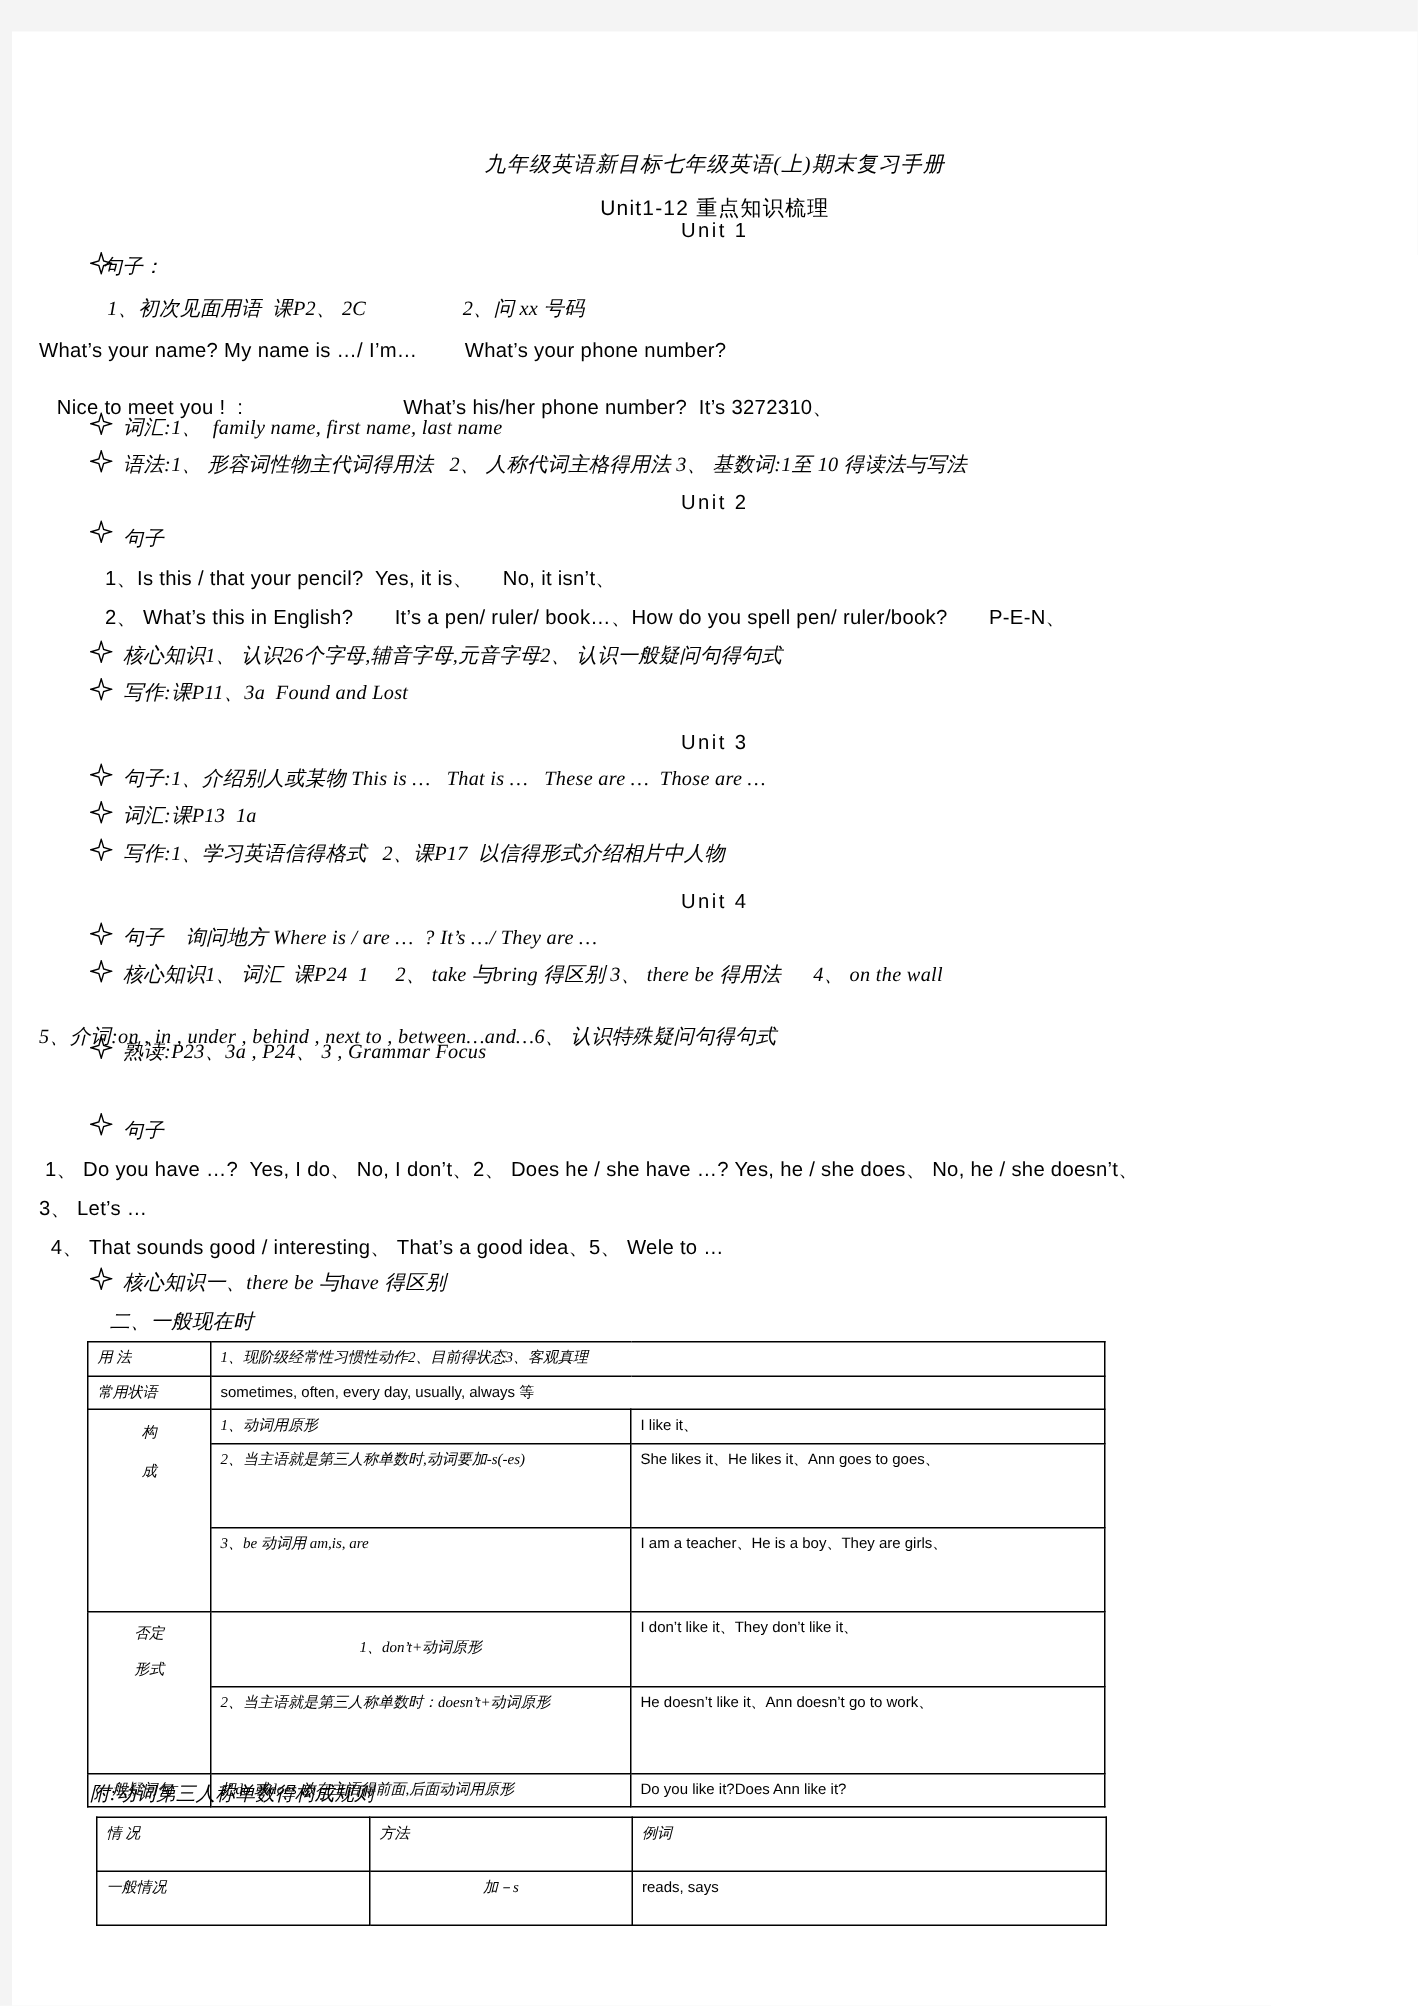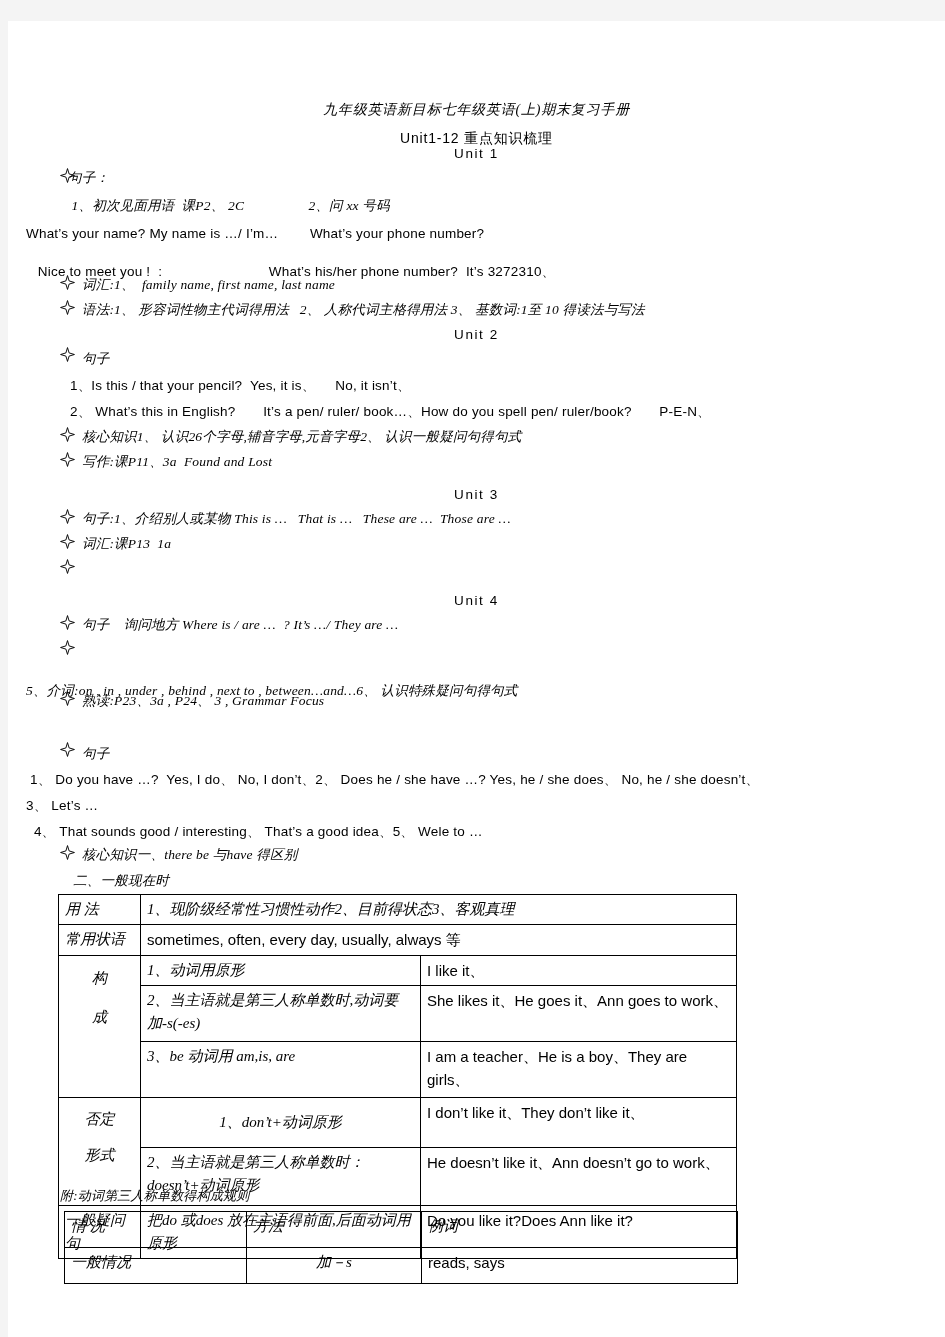--- a/index.html
+++ b/index.html
@@ -70,21 +70,21 @@
   
   table.grid {
     position: absolute;
     border-collapse: collapse;
     table-layout: fixed;
   }
   table.grid td {
     border: 1px solid #000;
     padding: 3px 6px;
     vertical-align: top;
-    font-size: 15px;
+    font-size: 10px;
     line-height: 1.55;
   }
   td.cnlab {
     font-family: "Liberation Serif", "DejaVu Serif", serif;
     font-style: italic;
   }
   td.mid { vertical-align: middle; text-align: center; }
   td.midleft { vertical-align: middle; }
 </style>
 </head>
@@ -163,35 +163,37 @@
           <path d="M8 0.6 L9.7 6.3 L15.4 8 L9.7 9.7 L8 15.4 L6.3 9.7 L0.6 8 L6.3 6.3 Z" fill="none" stroke="#000" stroke-width="1"></path>
         </svg>
   </div>
   <div class="ln cn" style="left:74px; top:516px;">词汇:课P13  1a</div>
 
   <div class="bullet" style="left:52px; top:538px;">
     <svg width="15" height="15" viewBox="0 0 16 16">
           <path d="M8 0.6 L9.7 6.3 L15.4 8 L9.7 9.7 L8 15.4 L6.3 9.7 L0.6 8 L6.3 6.3 Z" fill="none" stroke="#000" stroke-width="1"></path>
         </svg>
   </div>
+  <div class="ln cn" style="left:74px; top:541px;">写作:1、学习英语信得格式   2、课P17  以信得形式介绍相片中人物</div>
 
   <div class="unit-hd" style="top:572px;">Unit  4</div>
 
   <div class="bullet" style="left:52px; top:594px;">
     <svg width="15" height="15" viewBox="0 0 16 16">
           <path d="M8 0.6 L9.7 6.3 L15.4 8 L9.7 9.7 L8 15.4 L6.3 9.7 L0.6 8 L6.3 6.3 Z" fill="none" stroke="#000" stroke-width="1"></path>
         </svg>
   </div>
   <div class="ln cn" style="left:74px; top:597px;">句子    询问地方 Where is / are …  ? It’s …/ They are …</div>
 
   <div class="bullet" style="left:52px; top:619px;">
     <svg width="15" height="15" viewBox="0 0 16 16">
           <path d="M8 0.6 L9.7 6.3 L15.4 8 L9.7 9.7 L8 15.4 L6.3 9.7 L0.6 8 L6.3 6.3 Z" fill="none" stroke="#000" stroke-width="1"></path>
         </svg>
   </div>
+  <div class="ln cn" style="left:74px; top:622px;">核心知识1、 词汇  课P24  1     2、 take 与bring 得区别 3、 there be 得用法      4、 on the wall</div>
   <div class="ln cn" style="left:18px; top:648px;margin-top:15px;">5、介词:on , in , under , behind , next to , between…and…6、 认识特殊疑问句得句式</div>
 
   <div class="bullet" style="left:52px; top:670px;">
     <svg width="15" height="15" viewBox="0 0 16 16">
           <path d="M8 0.6 L9.7 6.3 L15.4 8 L9.7 9.7 L8 15.4 L6.3 9.7 L0.6 8 L6.3 6.3 Z" fill="none" stroke="#000" stroke-width="1"></path>
         </svg>
   </div>
   <div class="ln cn" style="left:74px; top:673px;">熟读:P23、3a , P24、 3 , Grammar Focus</div>
 
 
@@ -229,21 +231,21 @@
         <td colspan="2">sometimes, often, every day, usually, always 等</td>
       </tr>
 
       <tr>
         <td class="cnlab mid" rowspan="3" style="letter-spacing:0; line-height:2.6;">构<br>成</td>
         <td class="cnlab">1、动词用原形</td>
         <td>I like it、</td>
       </tr>
       <tr>
         <td class="cnlab" style="height:56px;">  2、当主语就是第三人称单数时,动词要加-s(-es)</td>
-        <td>She likes it、He goes it、Ann goes to work、</td>
+        <td>She likes it、He likes it、Ann goes to goes、</td>
       </tr>
       <tr>
         <td class="cnlab" style="height:56px;">3、be 动词用 am,is, are</td>
         <td>I am a teacher、He is a boy、They are girls、</td>
       </tr>
 
       <tr>
         <td class="cnlab mid" rowspan="2" style="letter-spacing:0; line-height:2.4;">否定<br>形式</td>
         <td class="cnlab" style="height:50px; text-align:center; vertical-align:middle;">1、don’t+动词原形</td>
         <td>I don’t like it、They don’t like it、</td>

